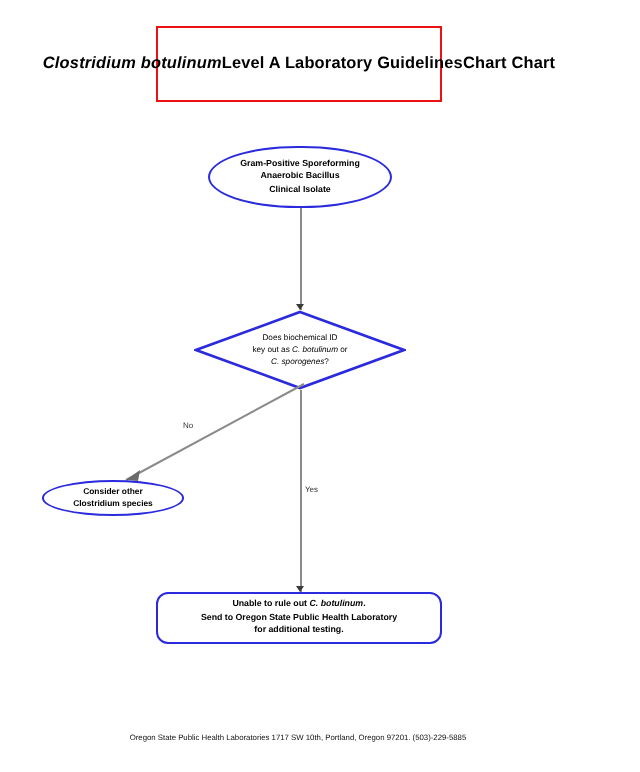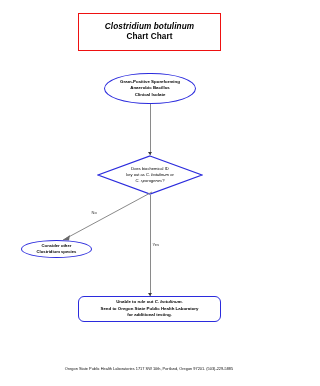--- a/index.html
+++ b/index.html
@@ -28,21 +28,21 @@
   #title-box {
     position: absolute;
     left: 78px;
     top: 13px;
     width: 143px;
     height: 38px;
     border: 1px solid #ee1111;
     background: #ffffff;
     box-sizing: border-box;
     display: flex;
-    flex-direction: column;
+    flex-direction: row;
     align-items: center;
     justify-content: center;
     text-align: right;
     line-height: 1.18;
   }
   .title-line {
     font-size: 8.2px;
     font-weight: bold;
     letter-spacing: 0.1px;
     white-space: nowrap;
@@ -194,20 +194,21 @@
     white-space: nowrap;
   }
 </style>
 </head>
 <body>
 
 <div id="page">
 
   <div id="title-box">
     <div class="title-line italic">Clostridium botulinum</div>
+    <div class="title-line">Level A Laboratory Guidelines</div>
     <div class="title-line">Chart Chart</div>
   </div>
 
   <div id="start-oval">
     <div class="node-text">
       <div>Gram-Positive Sporeforming</div>
       <div>Anaerobic Bacillus</div>
       <div>Clinical Isolate</div>
     </div>
   </div>

